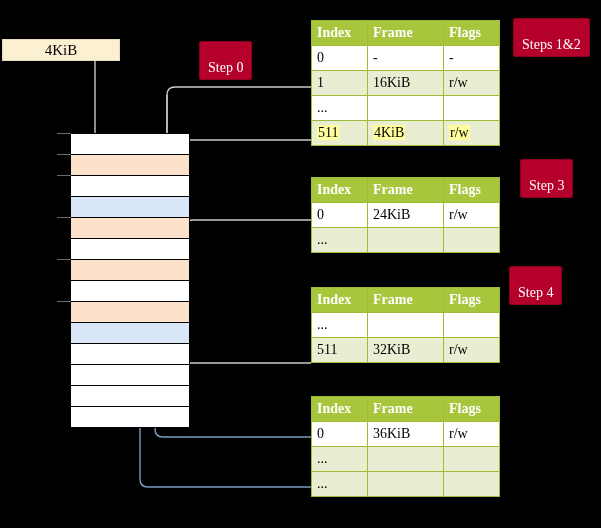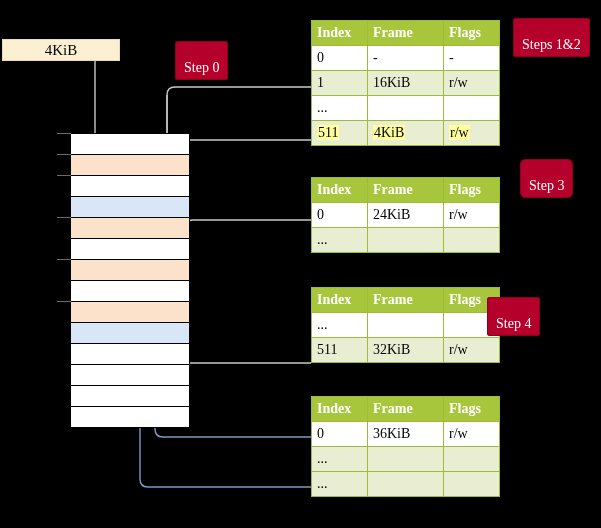--- a/index.html
+++ b/index.html
@@ -236,17 +236,17 @@
     </tr>
     <tr class="alt">
       <td>...</td>
       <td></td>
       <td></td>
     </tr>
   </tbody>
     </table>
 
   <div class="badge" style="left:513px;top:18px;">Steps 1&amp;2</div>
-  <div class="badge" style="left:175px;top:41px;">Step 0</div>
-  <div class="badge" style="left:520px;top:159px;border-radius:6px;">Step 3</div>
-  <div class="badge" style="left:487px;top:266px;margin-top:31px;">Step 4</div>
+  <div class="badge" style="left:199px;top:41px;">Step 0</div>
+  <div class="badge" style="left:520px;top:159px;">Step 3</div>
+  <div class="badge" style="left:509px;top:266px;">Step 4</div>
 
 </div>
 
 </body></html>

